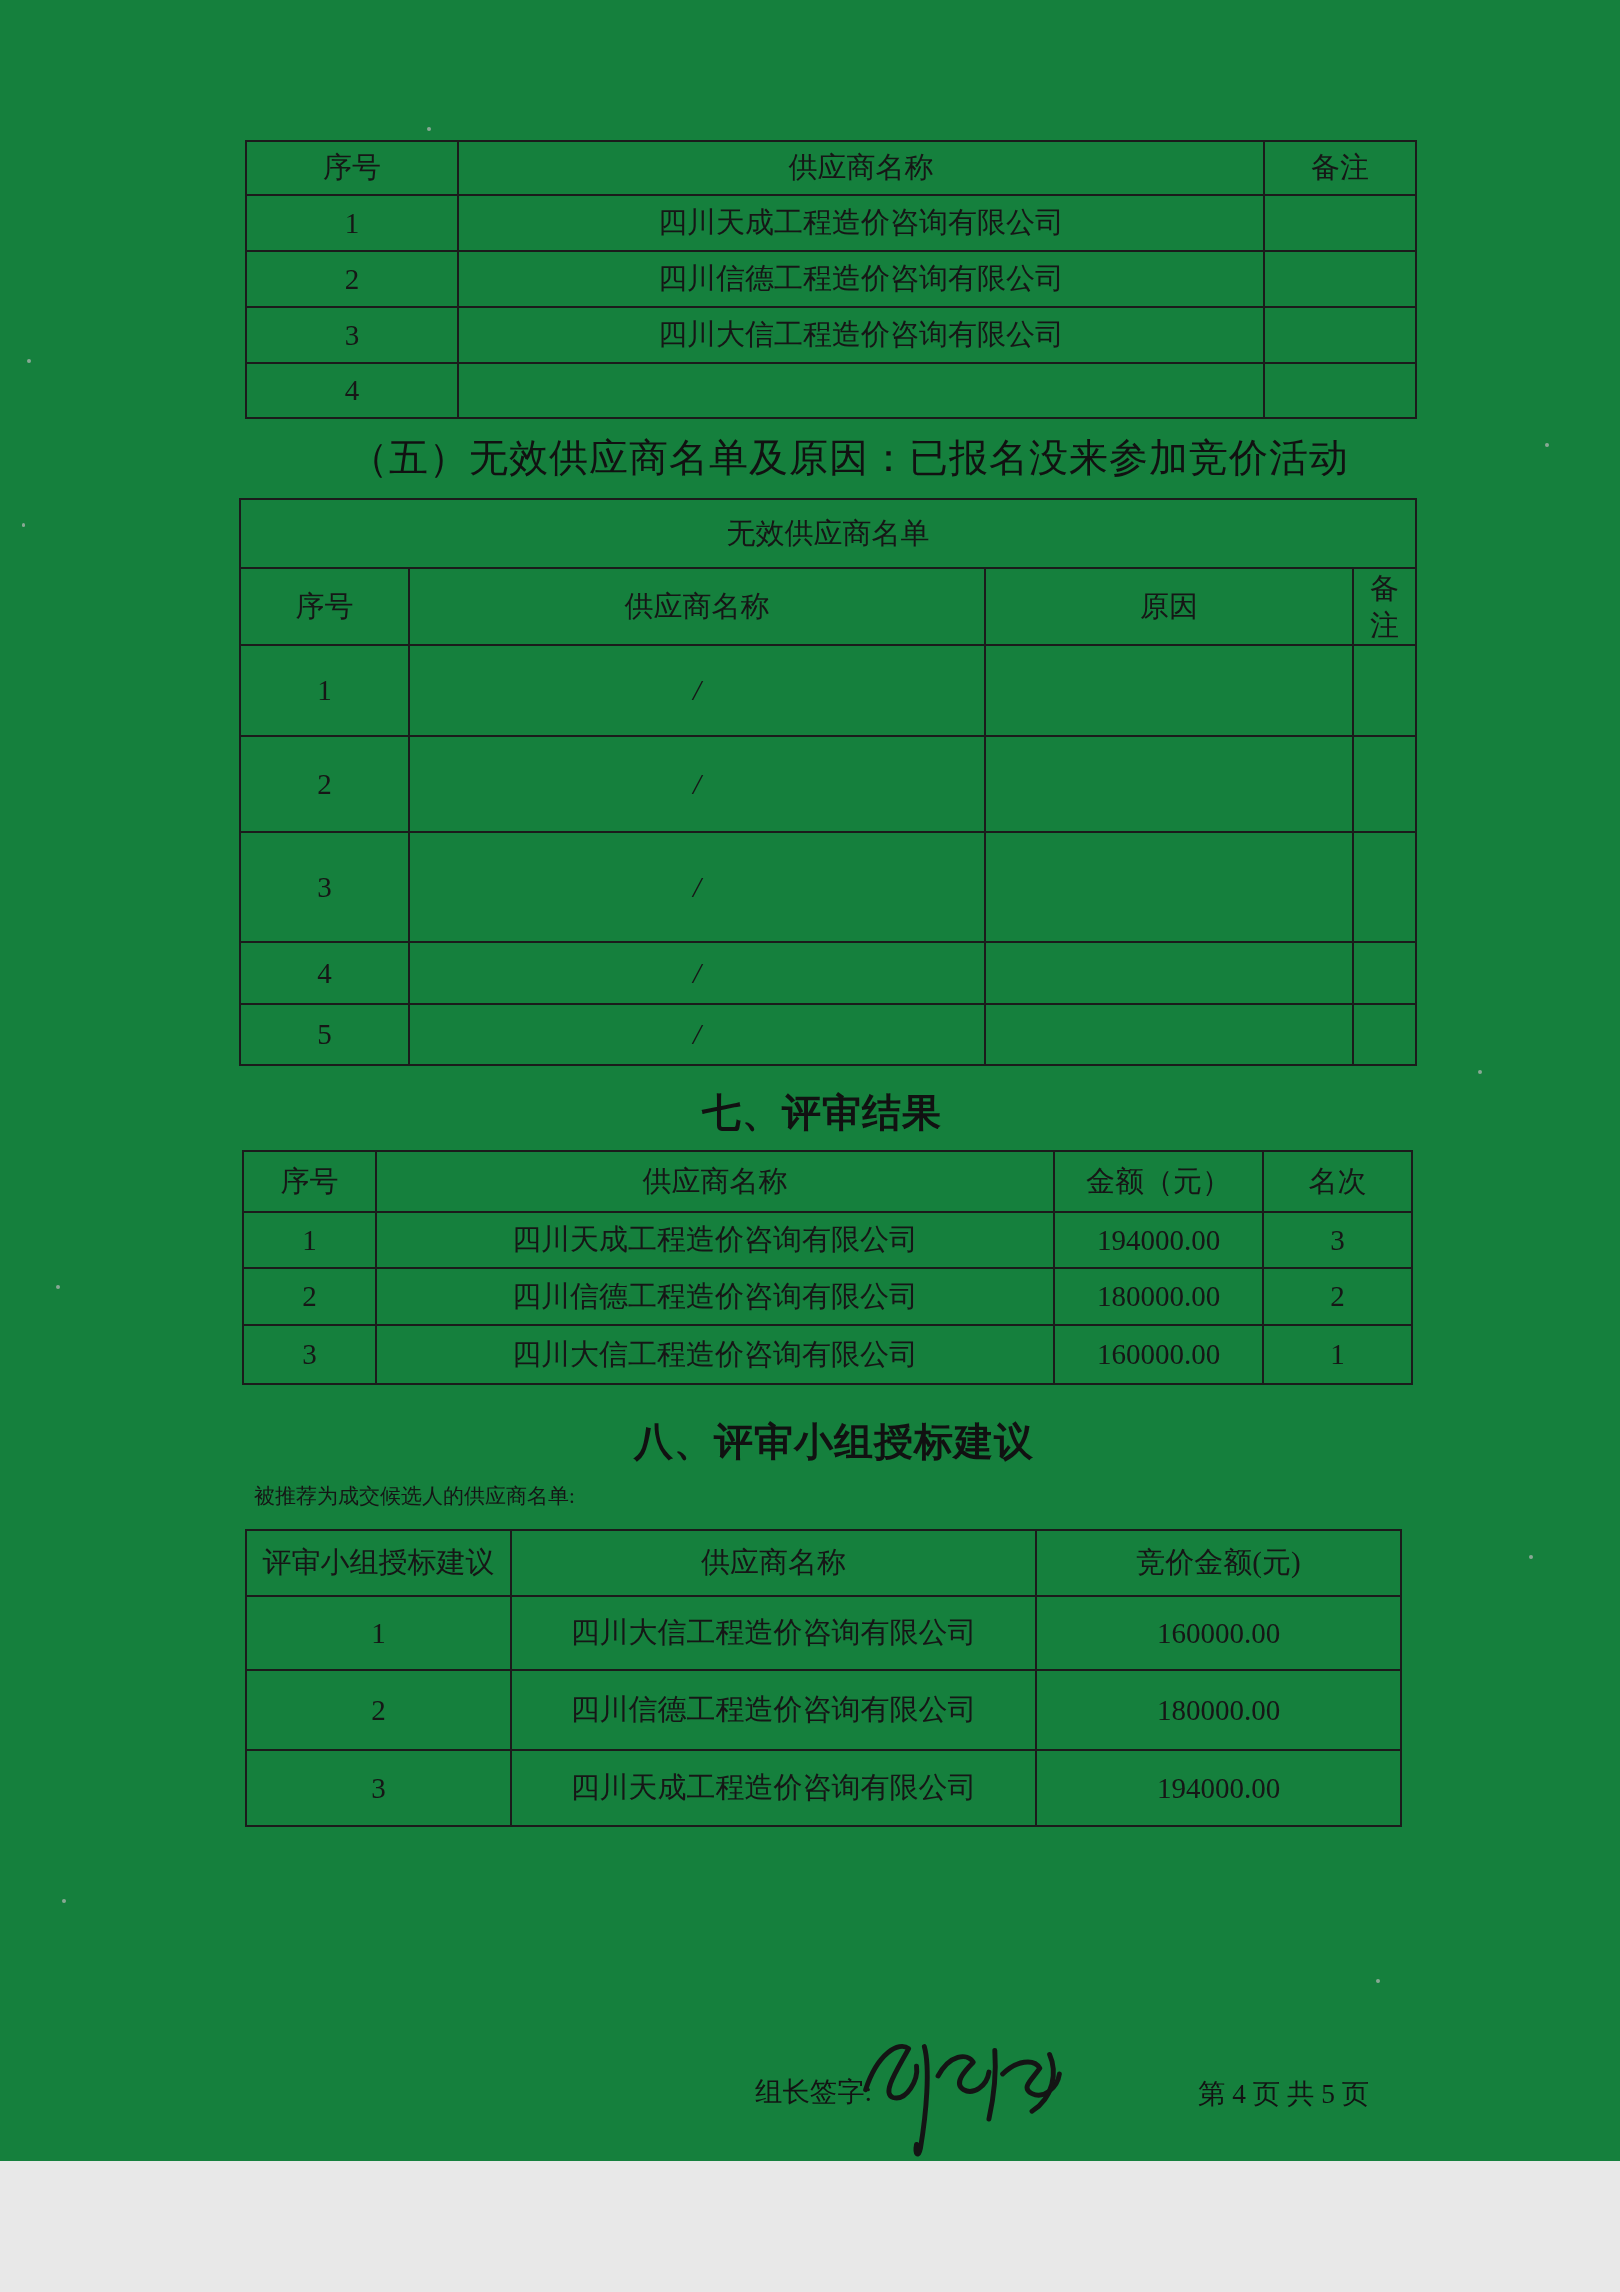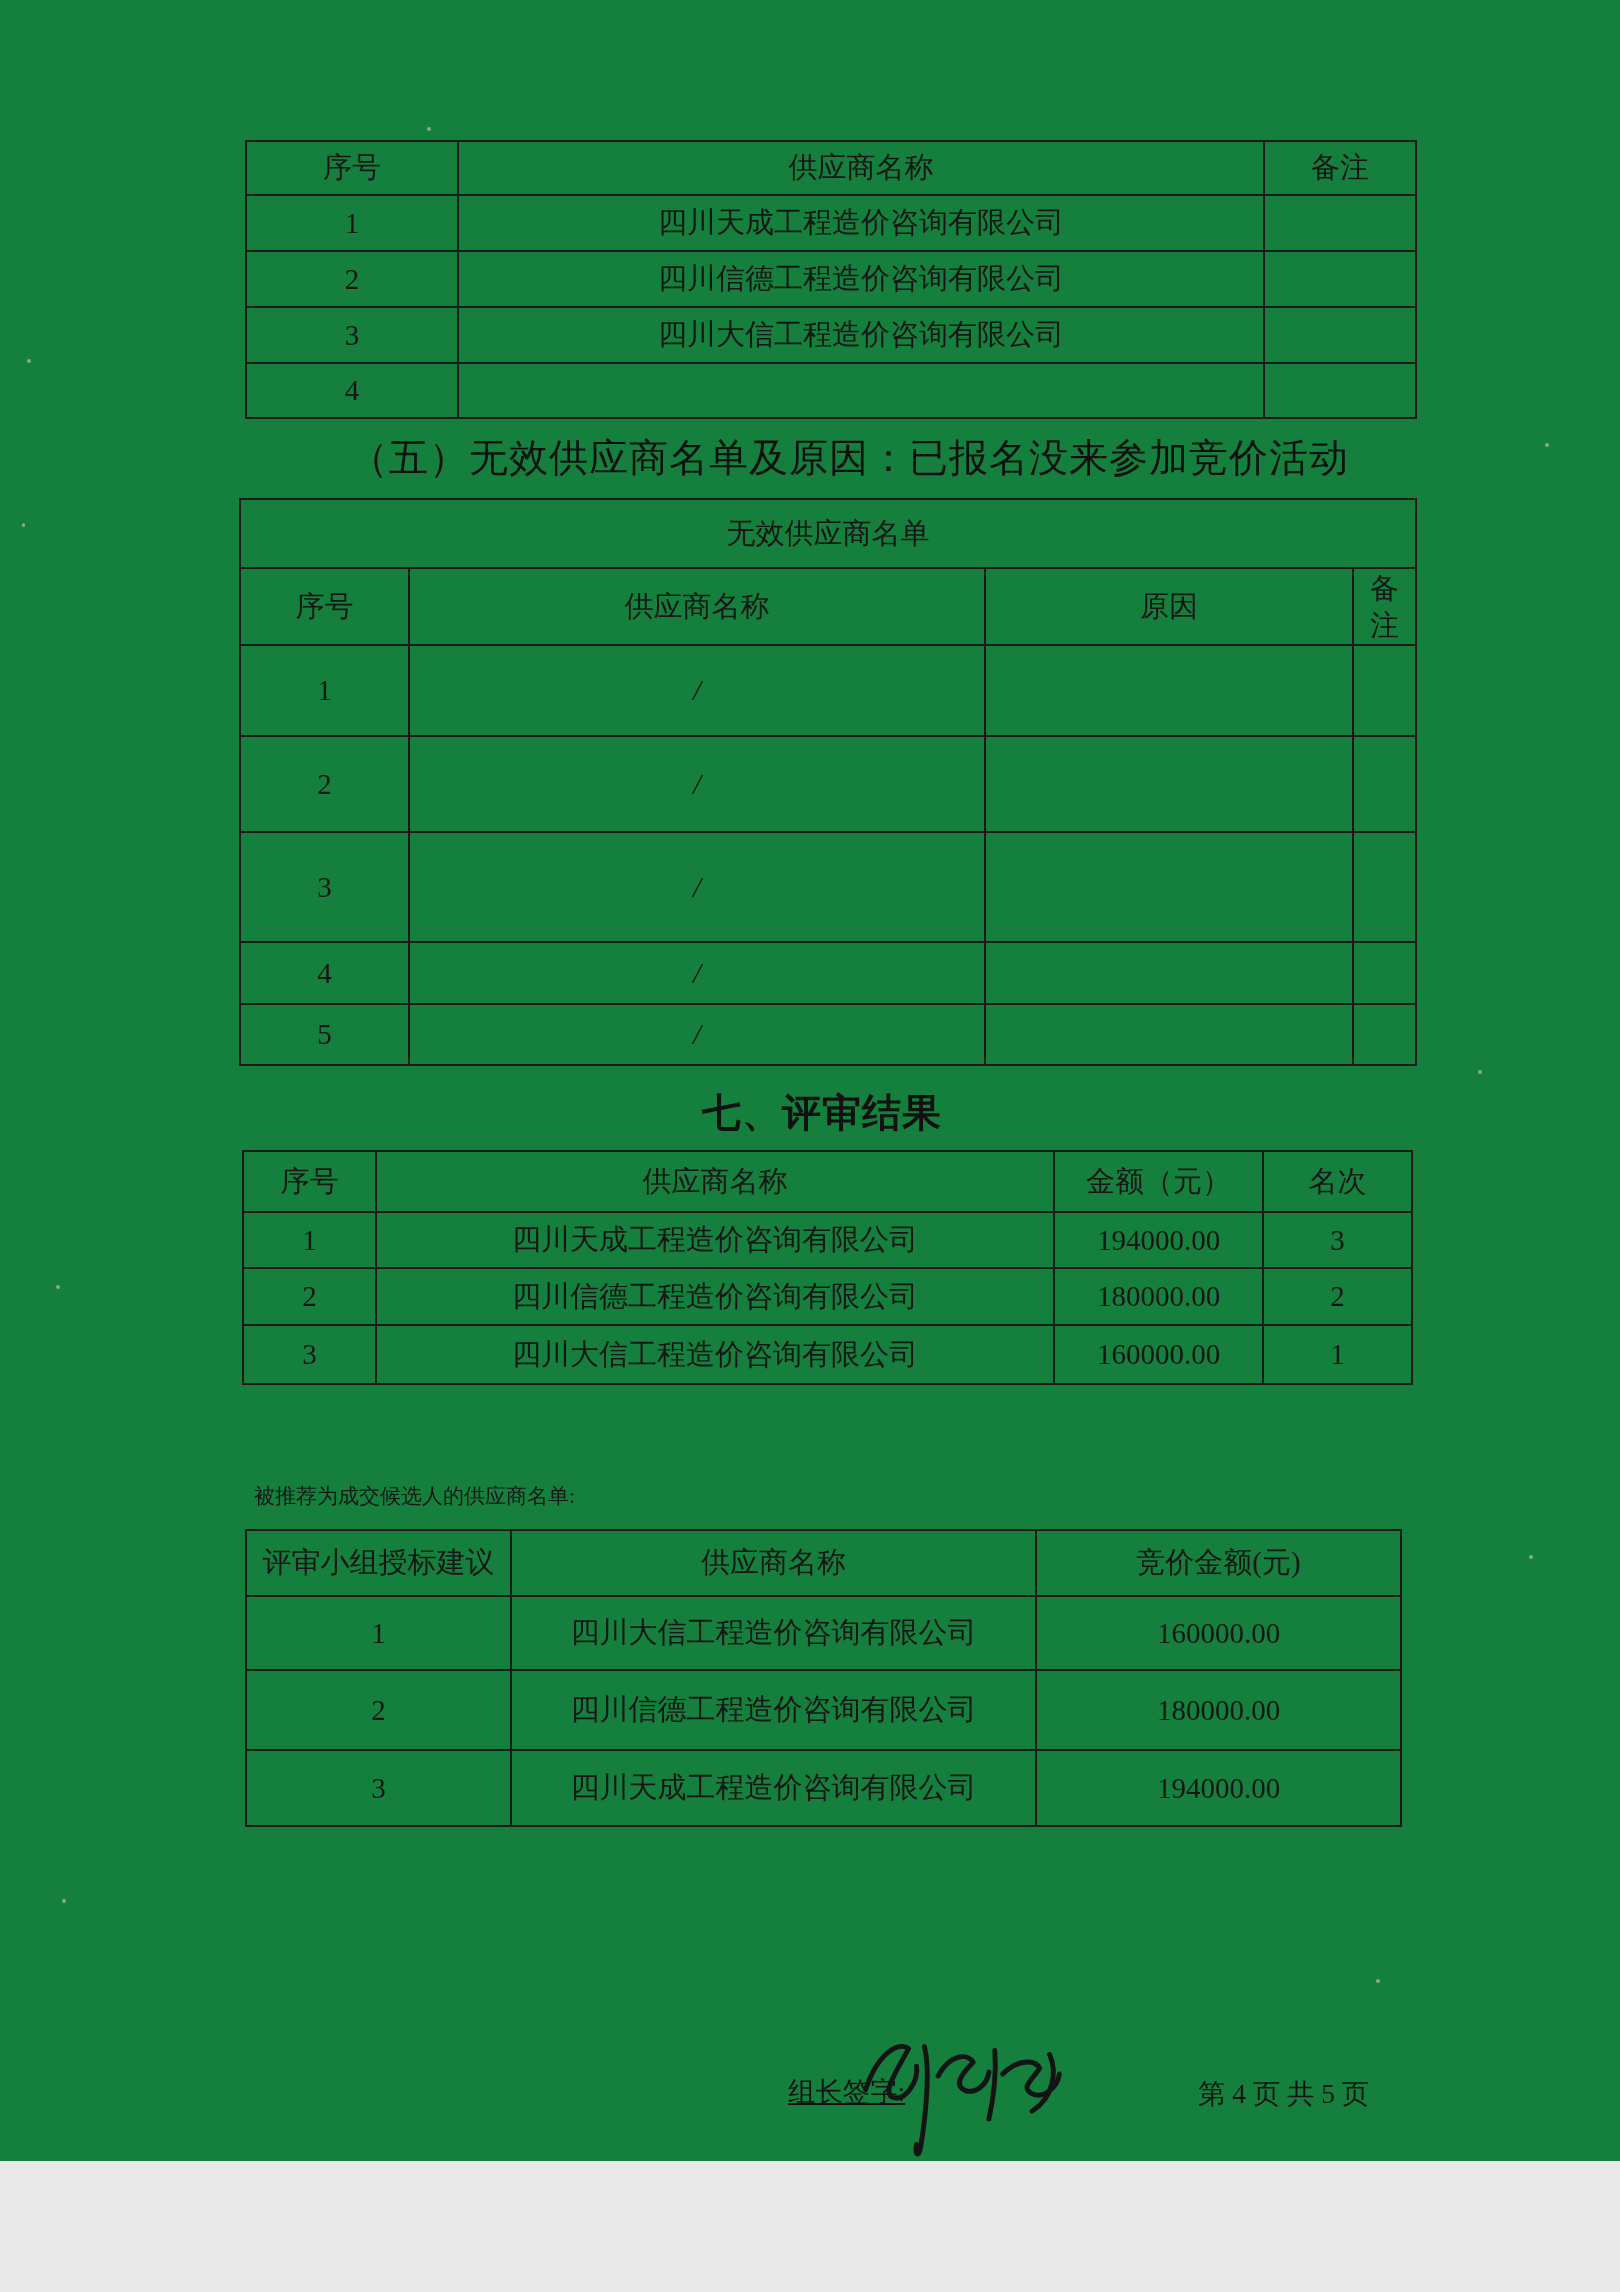--- a/index.html
+++ b/index.html
@@ -166,20 +166,21 @@
     </tr>
     <tr style="height:59px">
       <td>3</td>
       <td>四川大信工程造价咨询有限公司</td>
       <td>160000.00</td>
       <td>1</td>
     </tr>
   </tbody>
     </table>
 
+  <div class="abs heading bold" style="left:634px;top:1415px;">八、评审小组授标建议</div>
   <div class="abs note-text" style="left:254px;top:1482px;">被推荐为成交候选人的供应商名单:</div>
 
   <table class="doc" style="left:245px;top:1529px;width:1155px;">
     <colgroup>
         <col style="width:265px">
         <col style="width:525px">
         <col style="width:365px">
       </colgroup>
     <tbody>
         <tr style="height:66px">
@@ -198,21 +199,21 @@
       <td>180000.00</td>
     </tr>
     <tr style="height:76px">
       <td>3</td>
       <td>四川天成工程造价咨询有限公司</td>
       <td>194000.00</td>
     </tr>
   </tbody>
     </table>
 
-  <div class="abs footer-text" style="left:788px;top:2074px;text-decoration:underline;">组长签字:</div>
+  <div class="abs footer-text" style="left:755px;top:2074px;">组长签字:</div>
 
   <svg class="sig" style="left:848px;top:2029px;" width="230" height="137" viewBox="0 0 235 140">
     <g fill="none" stroke="#141414" stroke-width="5" stroke-linecap="round" stroke-linejoin="round">
       <path d="M18,62 C30,25 52,12 62,20 C50,42 34,66 46,70 C60,74 72,52 70,38"></path>
       <path d="M78,18 C84,40 80,86 74,122 C72,132 68,128 70,118"></path>
       <path d="M92,48 C104,26 122,24 128,34 C118,44 108,56 118,62 C128,68 142,58 144,44"></path>
       <path d="M150,22 C152,50 148,74 144,92"></path>
       <path d="M158,46 C172,32 190,30 196,40 C188,52 176,60 188,66 C200,72 214,60 216,46"></path>
       <path d="M206,26 C214,44 210,70 188,84"></path>
     </g>

